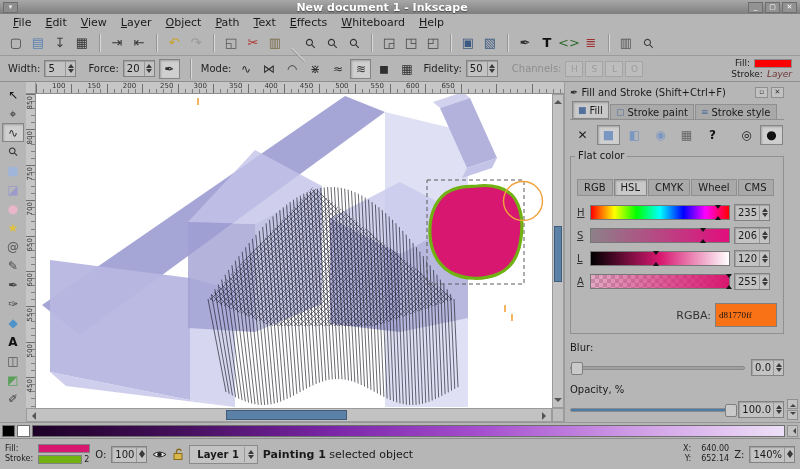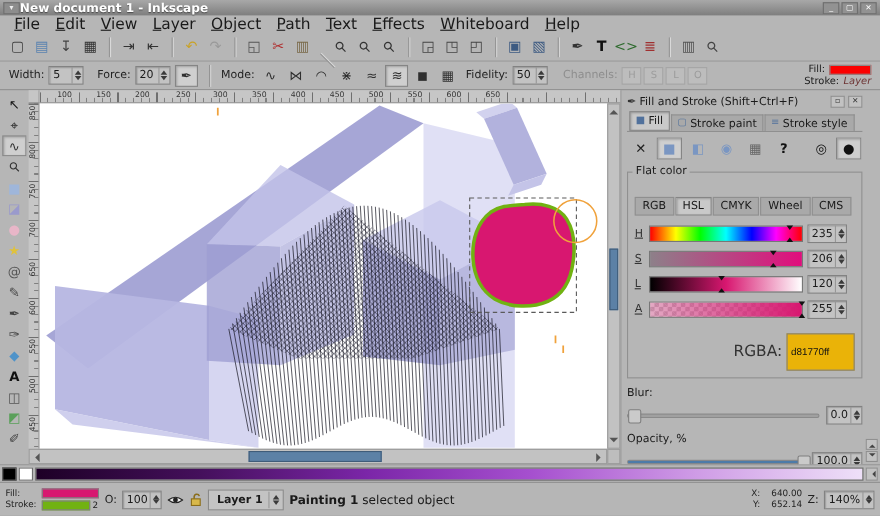--- a/index.html
+++ b/index.html
@@ -1,25 +1,25 @@
 <!DOCTYPE html>
 <html><head>
 <meta charset="utf-8">
 <style>
 *{box-sizing:border-box;margin:0;padding:0}
 body{margin:0;background:#666;font-family:"DejaVu Sans",sans-serif}
 .window{position:relative;width:800px;height:469px;background:#b6b6b6;overflow:hidden;font-size:11px;color:#1a1a1a}
 
 .titlebar{height:14px;background:linear-gradient(#a8a8a8,#7e7e7e);display:flex;align-items:center;padding:0 3px;color:#fff}
 .tb-menu-btn{width:15px;height:11px;background:#8d8d8d;border:1px solid #6e6e6e;color:#eee;font-size:7px;line-height:9px;text-align:center}
-.tb-title{flex:1;text-align:left;font-weight:bold;font-size:11px;text-shadow:0 1px 1px rgba(0,0,0,.45)}
+.tb-title{flex:1;text-align:center;font-weight:bold;font-size:11px;text-shadow:0 1px 1px rgba(0,0,0,.45)}
 .tb-btn{width:15px;height:11px;margin-left:2px;background:#929292;border:1px solid #6e6e6e;color:#fff;font-size:7px;line-height:9px;text-align:center}
 
 .menubar{height:16px;display:flex;align-items:center;padding:0 6px}
-.menu-item{padding:1px 7px;font-size:14px}
+.menu-item{padding:1px 7px;font-size:11px}
 .menu-item::first-letter{text-decoration:underline}
 
 .toolbar{height:26px;display:flex;align-items:center;padding:0 5px;border-bottom:1px solid #9a9a9a}
 .tbtn{width:22px;height:20px;display:flex;align-items:center;justify-content:center;font-size:13px;color:#333;flex:none}
 .tbtn.gap{margin-left:13px;position:relative}
 .tbtn.gap::before{content:"";position:absolute;left:-7px;top:1px;height:18px;width:1px;background:#959595;box-shadow:1px 0 0 #d9d9d9}
 .rot{transform:rotate(-45deg)}
 .bold{font-weight:bold}
 .tooloptions{height:26px;display:flex;align-items:center;padding:0 8px;border-bottom:1px solid #8f8f8f;gap:4px}
 .lbl{font-size:10px;color:#222;white-space:nowrap}
@@ -81,22 +81,22 @@
 .sl-label{width:9px;font-size:10px;text-decoration:underline;color:#333}
 .sl-bar{position:relative;width:140px;height:15px;border:1px solid #777;flex:none}
 .grad-h{background:linear-gradient(to right,#f00,#ff0 17%,#0f0 33%,#0ff 50%,#00f 67%,#f0f 83%,#f00)}
 .grad-s{background:linear-gradient(to right,#8d8089,#e20d7d)}
 .grad-l{background:linear-gradient(to right,#000,#d81770 50%,#fff)}
 .grad-a{background-color:#e8e8e8;background-image:linear-gradient(to right,rgba(216,23,112,.3),rgba(216,23,112,1)),linear-gradient(45deg,#bdbdbd 25%,transparent 25%,transparent 75%,#bdbdbd 75%),linear-gradient(45deg,#bdbdbd 25%,transparent 25%,transparent 75%,#bdbdbd 75%);background-size:100% 100%,8px 8px,8px 8px;background-position:0 0,0 0,4px 4px}
 .mark-t{position:absolute;top:-1px;width:0;height:0;border:3px solid transparent;border-top:4px solid #111;transform:translateX(-3px)}
 .mark-b{position:absolute;bottom:-1px;width:0;height:0;border:3px solid transparent;border-bottom:4px solid #111;transform:translateX(-3px)}
 .sl-spin .v{min-width:22px}
 .rgba-row{display:flex;justify-content:flex-end;align-items:center;gap:4px;margin-top:12px}
-.rgba-label{font-size:14px;color:#333}
-.rgba-input{width:62px;height:34px;background:#eab308;border:1px solid #7f7f7f;font-family:Liberation Sans, sans-serif;font-size:9px;padding:1px 3px;color:#111}
+.rgba-label{font-size:11px;color:#333}
+.rgba-input{width:62px;height:24px;background:#f97316;border:1px solid #7f7f7f;font-family:Liberation Serif, serif;font-size:9px;padding:1px 3px;color:#111}
 .block-label{font-size:10px;margin-top:8px}
 .slider-line{display:flex;align-items:center;gap:6px;margin:6px 0 2px}
 .hslider{flex:1;position:relative;height:4px;background:#a0a0a0;border:1px solid #8a8a8a;border-radius:2px}
 .hs-fill{position:absolute;left:0;top:0;bottom:0;background:#4d7ba8}
 .hs-handle{position:absolute;top:-5px;width:12px;height:13px;background:#cacaca;border:1px solid #7f7f7f;border-radius:2px;transform:translateX(-6px)}
 .close-row{display:flex;justify-content:flex-end;margin-top:10px}
 .close-btn{display:flex;align-items:center;gap:5px;padding:3px 11px;background:#c3c3c3;border:1px solid #8a8a8a;border-radius:2px;font-size:11px}
 .close-x{color:#555;font-size:10px}
 .close-label::first-letter{text-decoration:underline}
 .dock-mini{position:absolute;right:2px;bottom:2px;display:flex;flex-direction:column;gap:1px}

